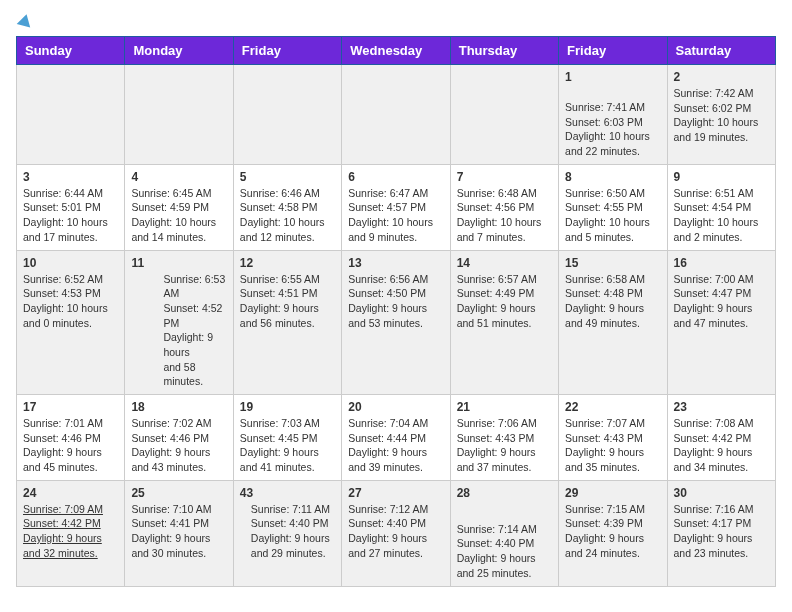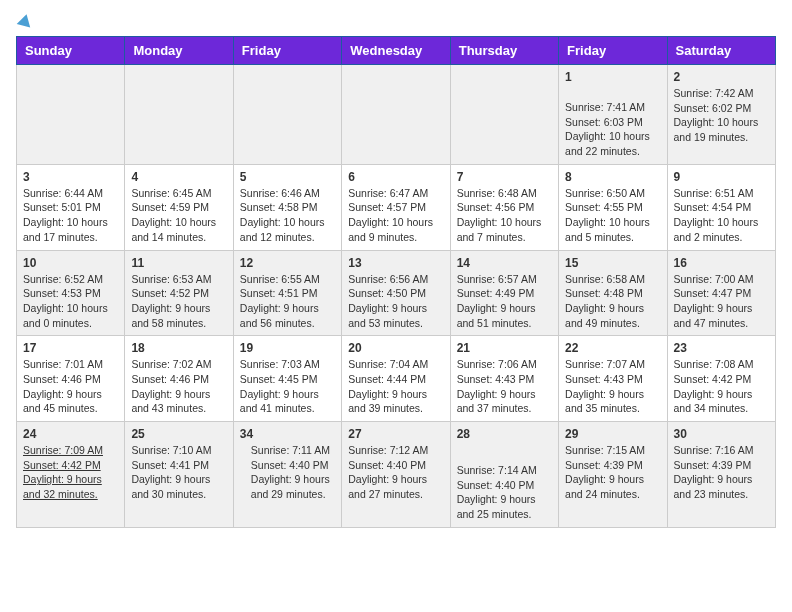--- a/index.html
+++ b/index.html
@@ -180,21 +180,21 @@
       <tr>
         <td class="shaded">
           <span class="day-num">10</span>
           <div class="day-info" style="white-space: pre-line;">Sunrise: 6:52 AM
 Sunset: 4:53 PM
 Daylight: 10 hours
 and 0 minutes.</div>
         </td>
         <td class="shaded">
           <span class="day-num">11</span>
-          <div class="day-info" style="white-space: pre-line;">Sunrise: 6:53 AM
+          <div class="day-info" style="white-space: pre-line; margin-left: 32px;">Sunrise: 6:53 AM
 Sunset: 4:52 PM
 Daylight: 9 hours
 and 58 minutes.</div>
         </td>
         <td class="shaded">
           <span class="day-num">12</span>
           <div class="day-info" style="white-space: pre-line;">Sunrise: 6:55 AM
 Sunset: 4:51 PM
 Daylight: 9 hours
 and 56 minutes.</div>
@@ -288,21 +288,21 @@
 and 32 minutes.</div>
         </td>
         <td class="shaded">
           <span class="day-num">25</span>
           <div class="day-info" style="white-space: pre-line;">Sunrise: 7:10 AM
 Sunset: 4:41 PM
 Daylight: 9 hours
 and 30 minutes.</div>
         </td>
         <td class="shaded">
-          <span class="day-num">34</span>
+          <span class="day-num">43</span>
           <div class="day-info" style="white-space: pre-line; margin-left: 11px;">Sunrise: 7:11 AM
 Sunset: 4:40 PM
 Daylight: 9 hours
 and 29 minutes.</div>
         </td>
         <td class="shaded">
           <span class="day-num">27</span>
           <div class="day-info" style="white-space: pre-line;">Sunrise: 7:12 AM
 Sunset: 4:40 PM
 Daylight: 9 hours
@@ -318,19 +318,19 @@
         <td class="shaded">
           <span class="day-num">29</span>
           <div class="day-info" style="white-space: pre-line;">Sunrise: 7:15 AM
 Sunset: 4:39 PM
 Daylight: 9 hours
 and 24 minutes.</div>
         </td>
         <td class="shaded">
           <span class="day-num">30</span>
           <div class="day-info" style="white-space: pre-line;">Sunrise: 7:16 AM
-Sunset: 4:39 PM
+Sunset: 4:17 PM
 Daylight: 9 hours
 and 23 minutes.</div>
         </td>
       </tr>
     </tbody>
 </table>
 
 </body></html>

